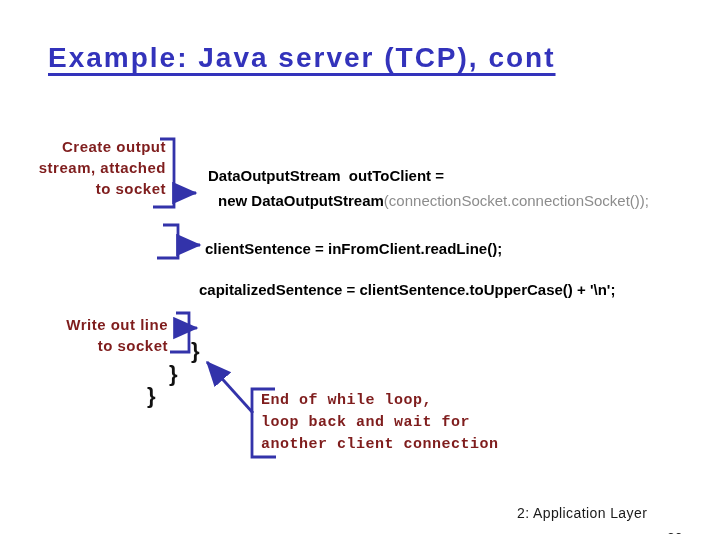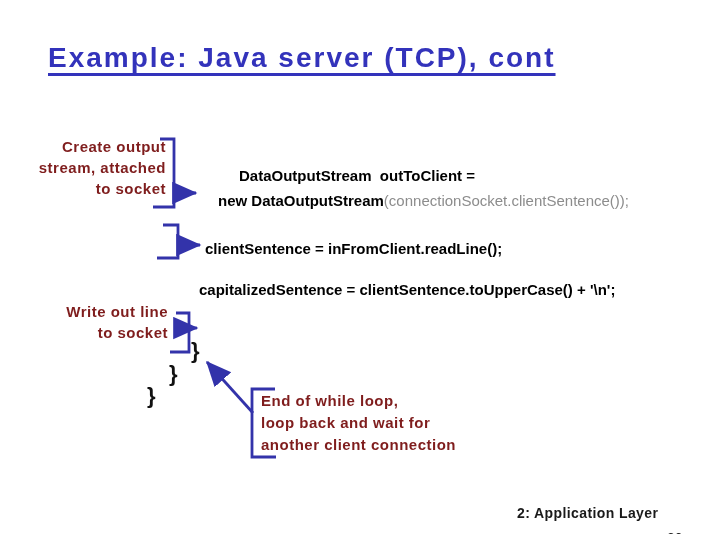--- a/index.html
+++ b/index.html
@@ -34,30 +34,30 @@
     letter-spacing: 0.5px;
     text-align: right;
     white-space: pre-wrap;
   }
   .ann-left {
     text-align: left;
     line-height: 22px;
   }
   #ann-create { top: 136px; right: 554px; }
   #ann-read   { top: 222px; right: 554px; }
-  #ann-write  { top: 301px; right: 552px; }
-  #ann-end    { left: 261px; top: 390px; }
+  #ann-write  { top: 314px; right: 552px; }
+  #ann-end    { left: 261px; top: 390px; font-family: Liberation Mono, monospace; }
   .code {
     position: absolute;
     font-size: 15px;
     font-weight: bold;
     color: #000000;
     white-space: pre-wrap;
   }
-  #code-decl1 { left: 208px; top: 167px; margin-left: 31px; }
+  #code-decl1 { left: 208px; top: 167px; }
   #code-decl2 { left: 218px; top: 192px; }
   #code-read  { left: 205px; top: 240px; }
   #code-cap   { left: 199px; top: 281px; }
   #code-write { left: 212px; top: 322px; }
   .code-muted {
     color: #8C8C8C;
     font-weight: normal;
   }
   .brace {
     position: absolute;
@@ -76,21 +76,20 @@
     height: 540px;
     pointer-events: none;
   }
   .footer-section {
     position: absolute;
     left: 517px;
     top: 505px;
     font-size: 14px;
     letter-spacing: 0.4px;
     color: #1a1a1a;
-    font-weight: bold;
   }
   .footer-page {
     position: absolute;
     left: 667px;
     top: 505px;
     font-size: 14px;
     color: #1a1a1a;
     margin-top: 25px;
   }
 </style>
@@ -104,21 +103,21 @@
   <div class="ann" id="ann-create">Create output
 stream, attached
 to socket</div>
   <div class="ann" id="ann-write">Write out line
 to socket</div>
   <div class="ann ann-left" id="ann-end">End of while loop,
 loop back and wait for
 another client connection</div>
 
   <div class="code" id="code-decl1">DataOutputStream  outToClient =</div>
-  <div class="code" id="code-decl2"><span>new DataOutputStream</span><span class="code-muted">(connectionSocket.clientSentence());</span></div>
+  <div class="code" id="code-decl2"><span>new DataOutputStream</span><span class="code-muted">(connectionSocket.connectionSocket());</span></div>
   <div class="code" id="code-read">clientSentence = inFromClient.readLine();</div>
   <div class="code" id="code-cap">capitalizedSentence = clientSentence.toUpperCase() + '\n';</div>
 
   <div class="brace" id="brace-1">}</div>
   <div class="brace" id="brace-2">}</div>
   <div class="brace" id="brace-3">}</div>
 
   <svg class="overlay" viewBox="0 0 720 540" xmlns="http://www.w3.org/2000/svg">
     <defs>
       <marker id="ah" markerWidth="11" markerHeight="9" refX="8.5" refY="4" orient="auto">

